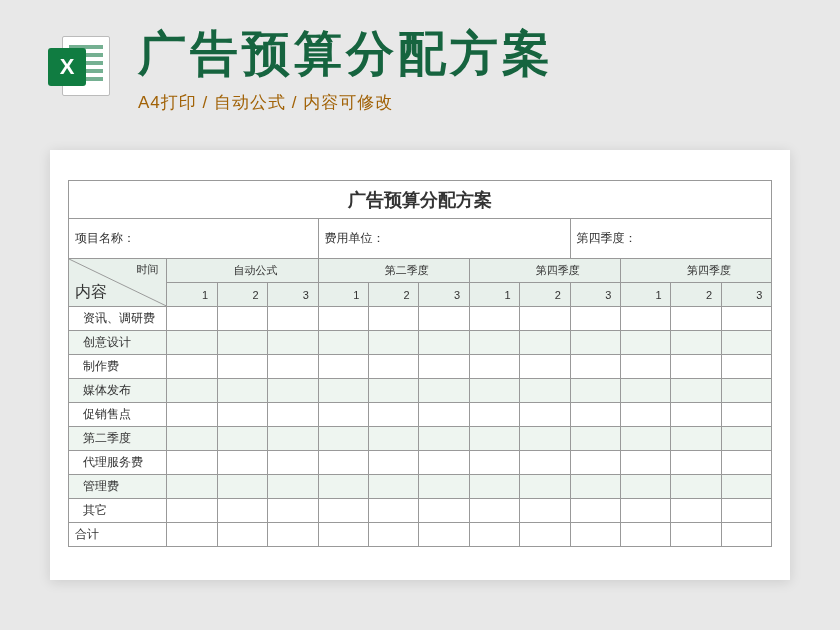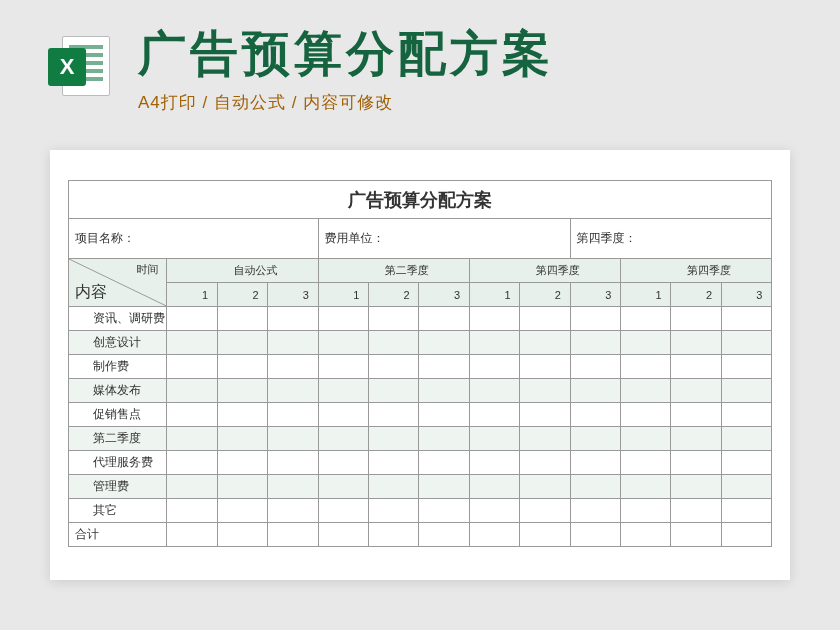--- a/index.html
+++ b/index.html
@@ -109,21 +109,21 @@
       padding-left: 6px;
       height: 40px;
     }
     .hdr td, .hdr th {
       background: #e8f0eb;
       font-size: 11px;
       padding-left: 26px;
     }
     .content-col {
       text-align: left;
-      padding-left: 24px;
+      padding-left: 14px;
     }
     .row-alt td {
       background: #eef5f0;
       margin-top: 24px;
     }
     .sum-row td {
       font-weight: 400;
       text-align: left;
       padding-left: 6px;
     }

